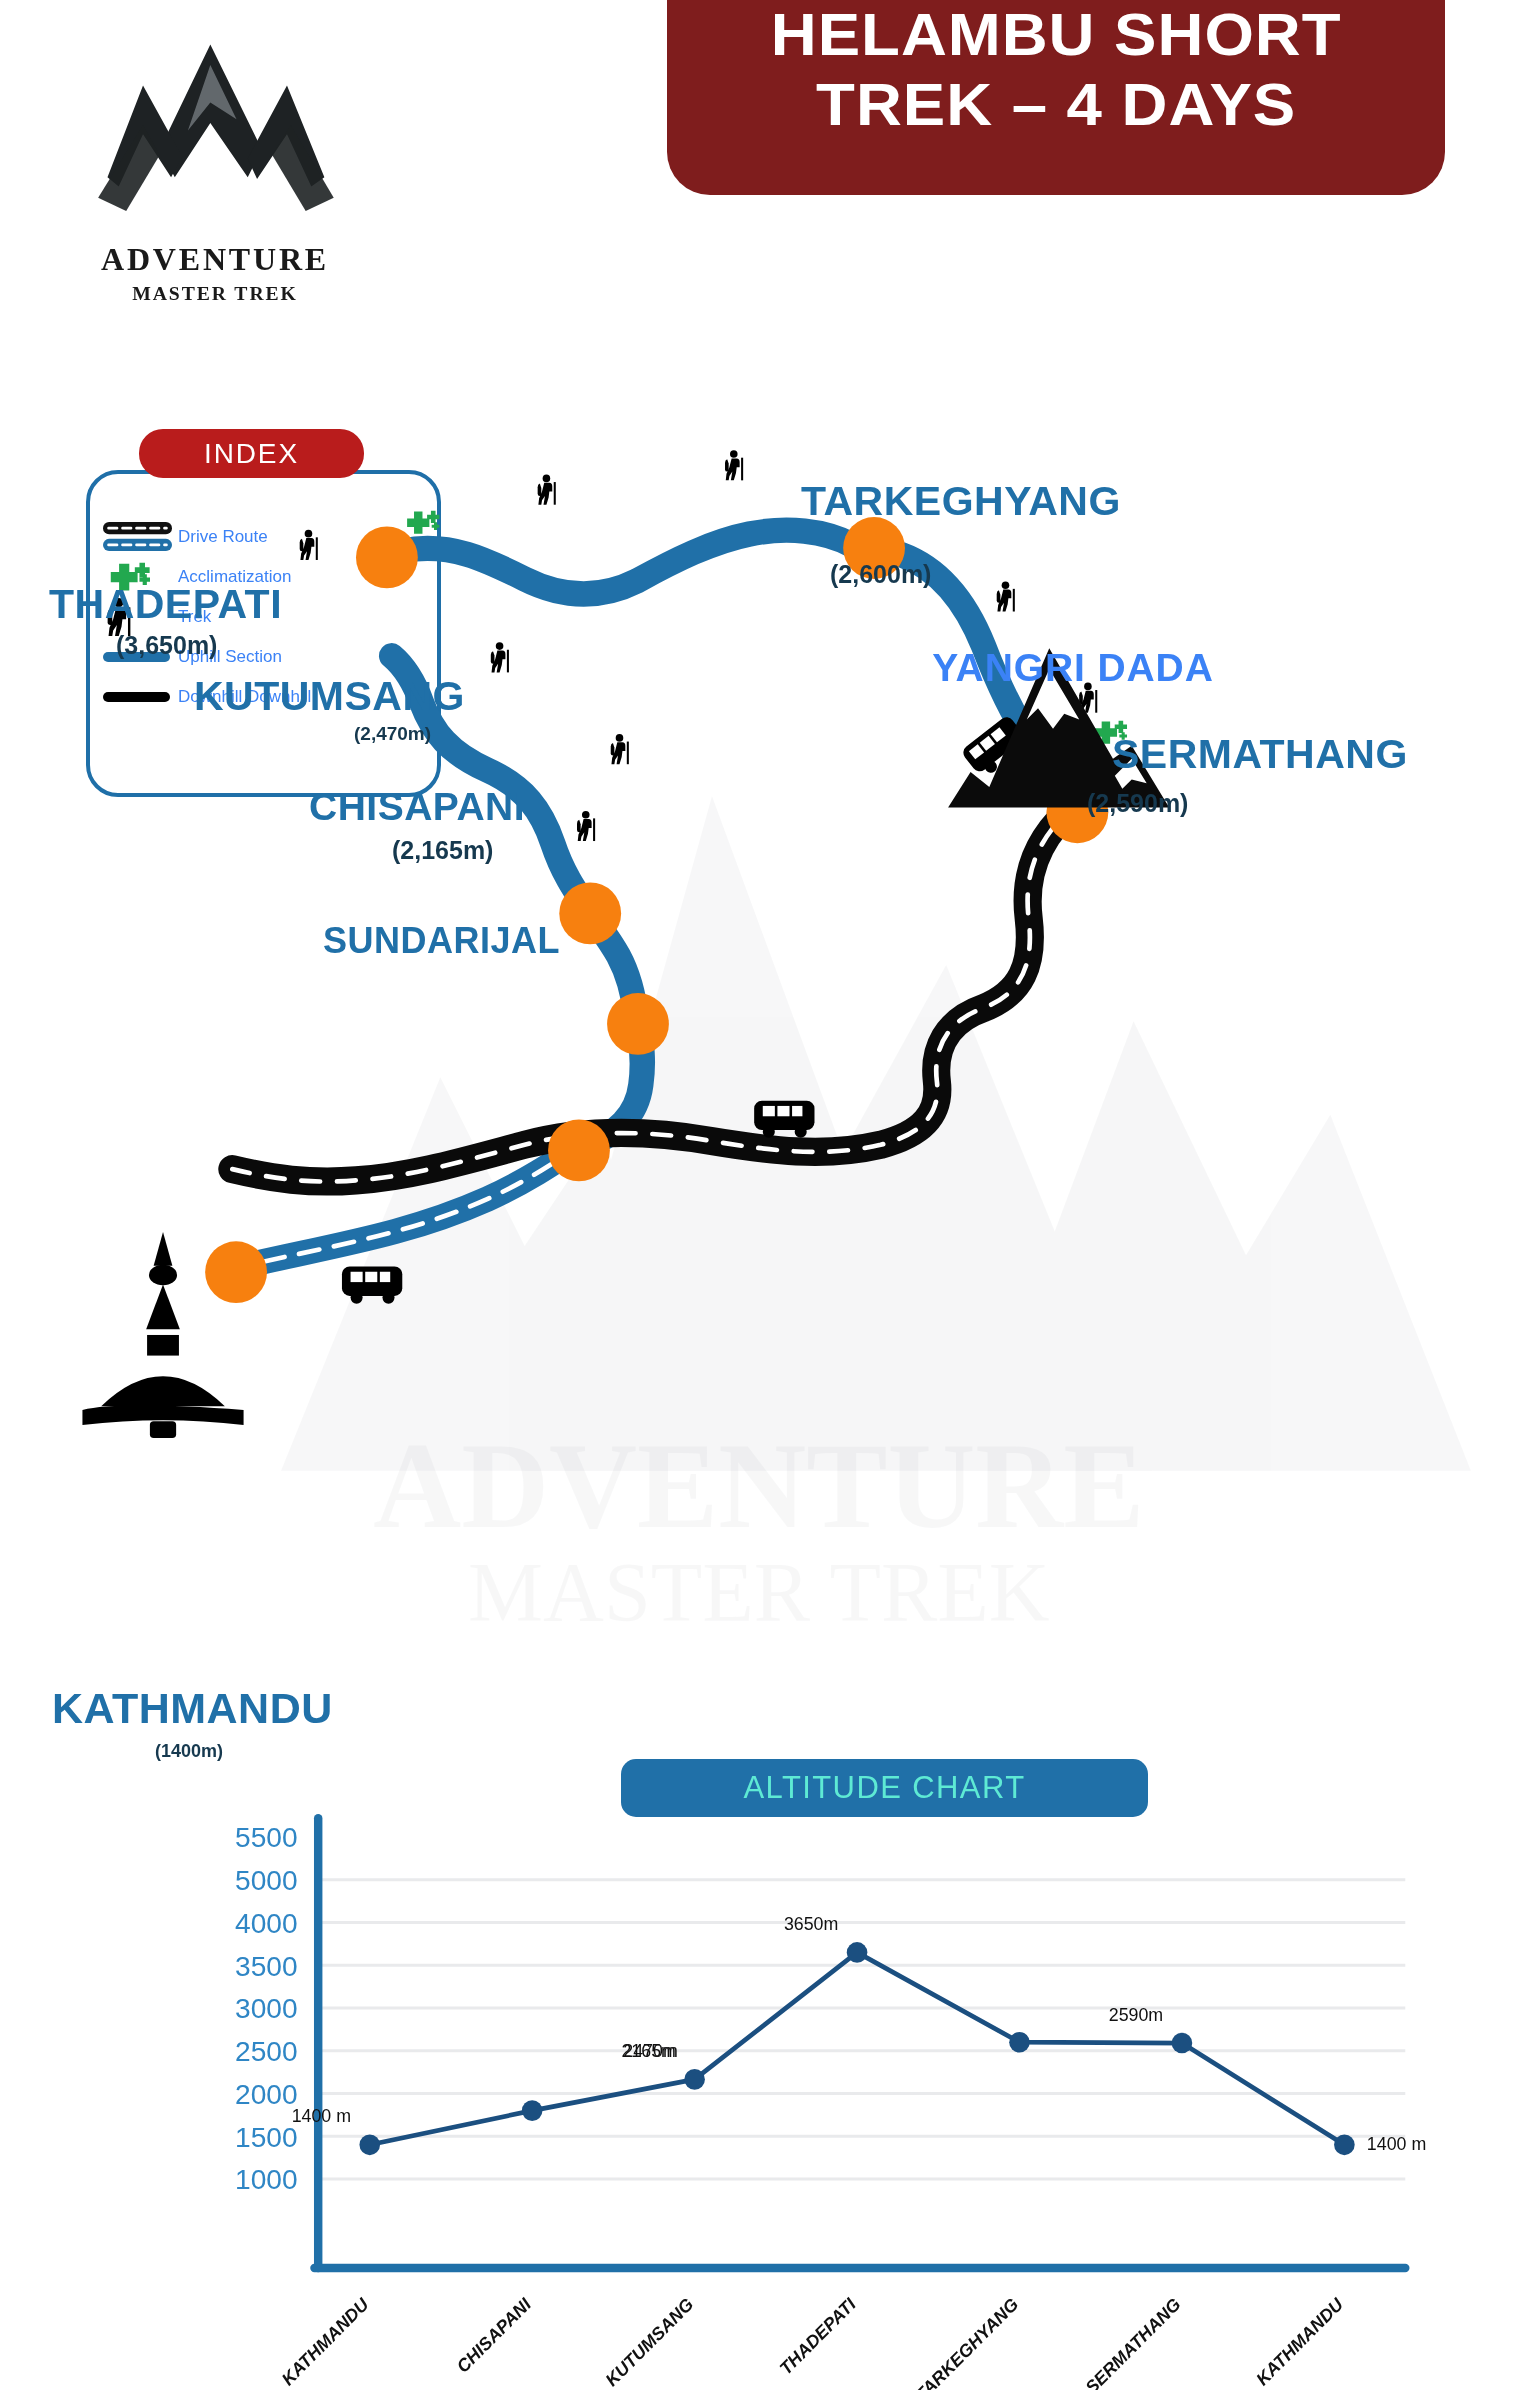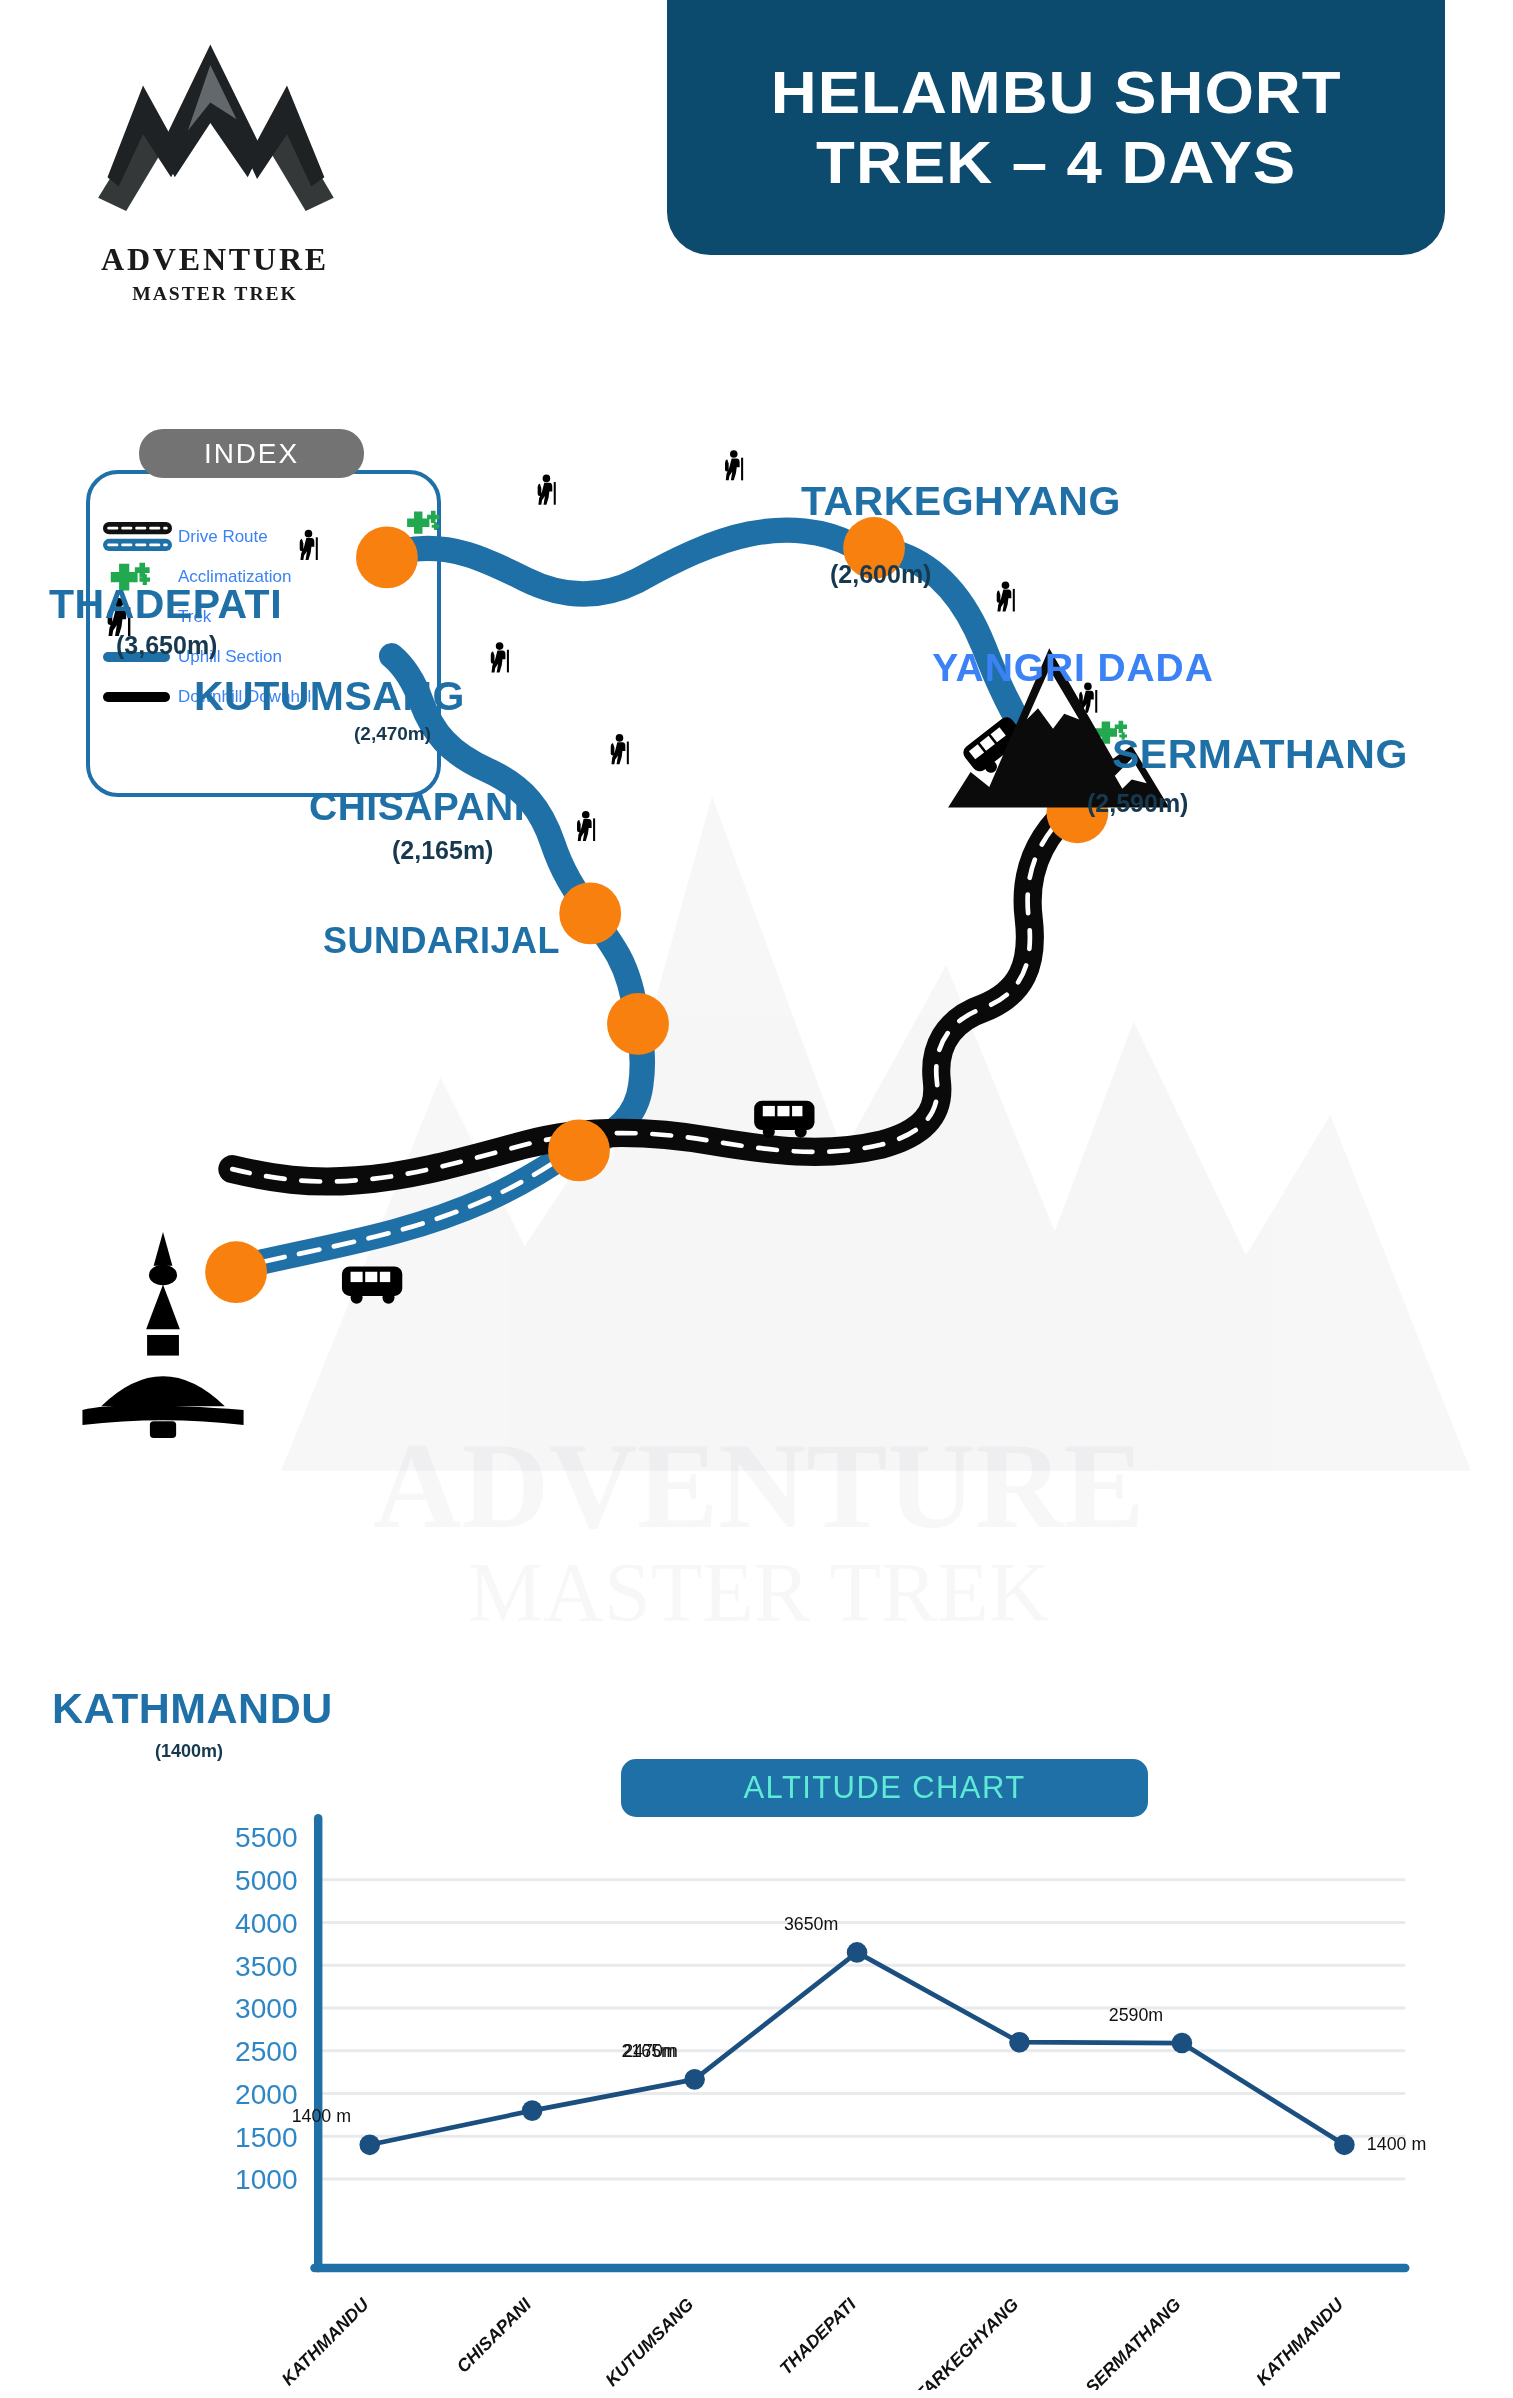--- a/index.html
+++ b/index.html
@@ -13,39 +13,39 @@
   .page{position:absolute;inset:0;}
 
   
   #header-logo{position:absolute;left:70px;top:37px;width:290px;height:272px;}
   #header-logo svg{display:block;}
   .logo-word{font-family:"Liberation Serif",serif;font-weight:bold;text-align:center;color:#1a1a1a;letter-spacing:2.8px;}
   #logo-adventure{position:absolute;left:0;top:204px;width:290px;font-size:32px;}
   #logo-master{position:absolute;left:0;top:245px;width:290px;font-size:19.7px;letter-spacing:1.9px;}
 
   #title-banner{
-    position:absolute;left:667px;top:0;width:778px;height:255px;
-    background:#0c4a6e;border-radius:0 0 43px 43px;
-    display:flex;align-items:center;justify-content:center;
+    position:absolute;left:667px;top:0;width:778px;height:195px;
+    background:#7f1d1d;border-radius:0 0 43px 43px;
+    display:flex;justify-content:center;
   }
   #title-text{
     color:#fff;font-size:60px;font-weight:bold;line-height:1.16;
     text-align:center;letter-spacing:0.9px;
     font-family:"Liberation Sans",sans-serif;
     transform:scaleX(1.06);
   }
 
   
   #index-box{
     position:absolute;left:86px;top:470px;width:347px;height:319px;
     border:4.7px solid #1F6FA8;border-radius:32px;background:#fff;
   }
   #index-badge{
     position:absolute;left:139px;top:429px;width:225px;height:49px;
-    background:#737373;border-radius:24px;
+    background:#b91c1c;border-radius:24px;
     display:flex;align-items:center;justify-content:center;
     color:#fff;font-size:28px;letter-spacing:1.9px;
   }
   #index-list{position:absolute;left:103px;top:517px;width:309px;}
   .index-row{display:flex;align-items:center;height:40px;}
   .index-sym{width:75px;flex:0 0 75px;display:flex;align-items:center;justify-content:flex-start;}
   .index-label{font-size:17px;color:#3b82f6;white-space:nowrap;}
 
   .sym-drive{display:block;}
   .sym-plus{display:block;}

